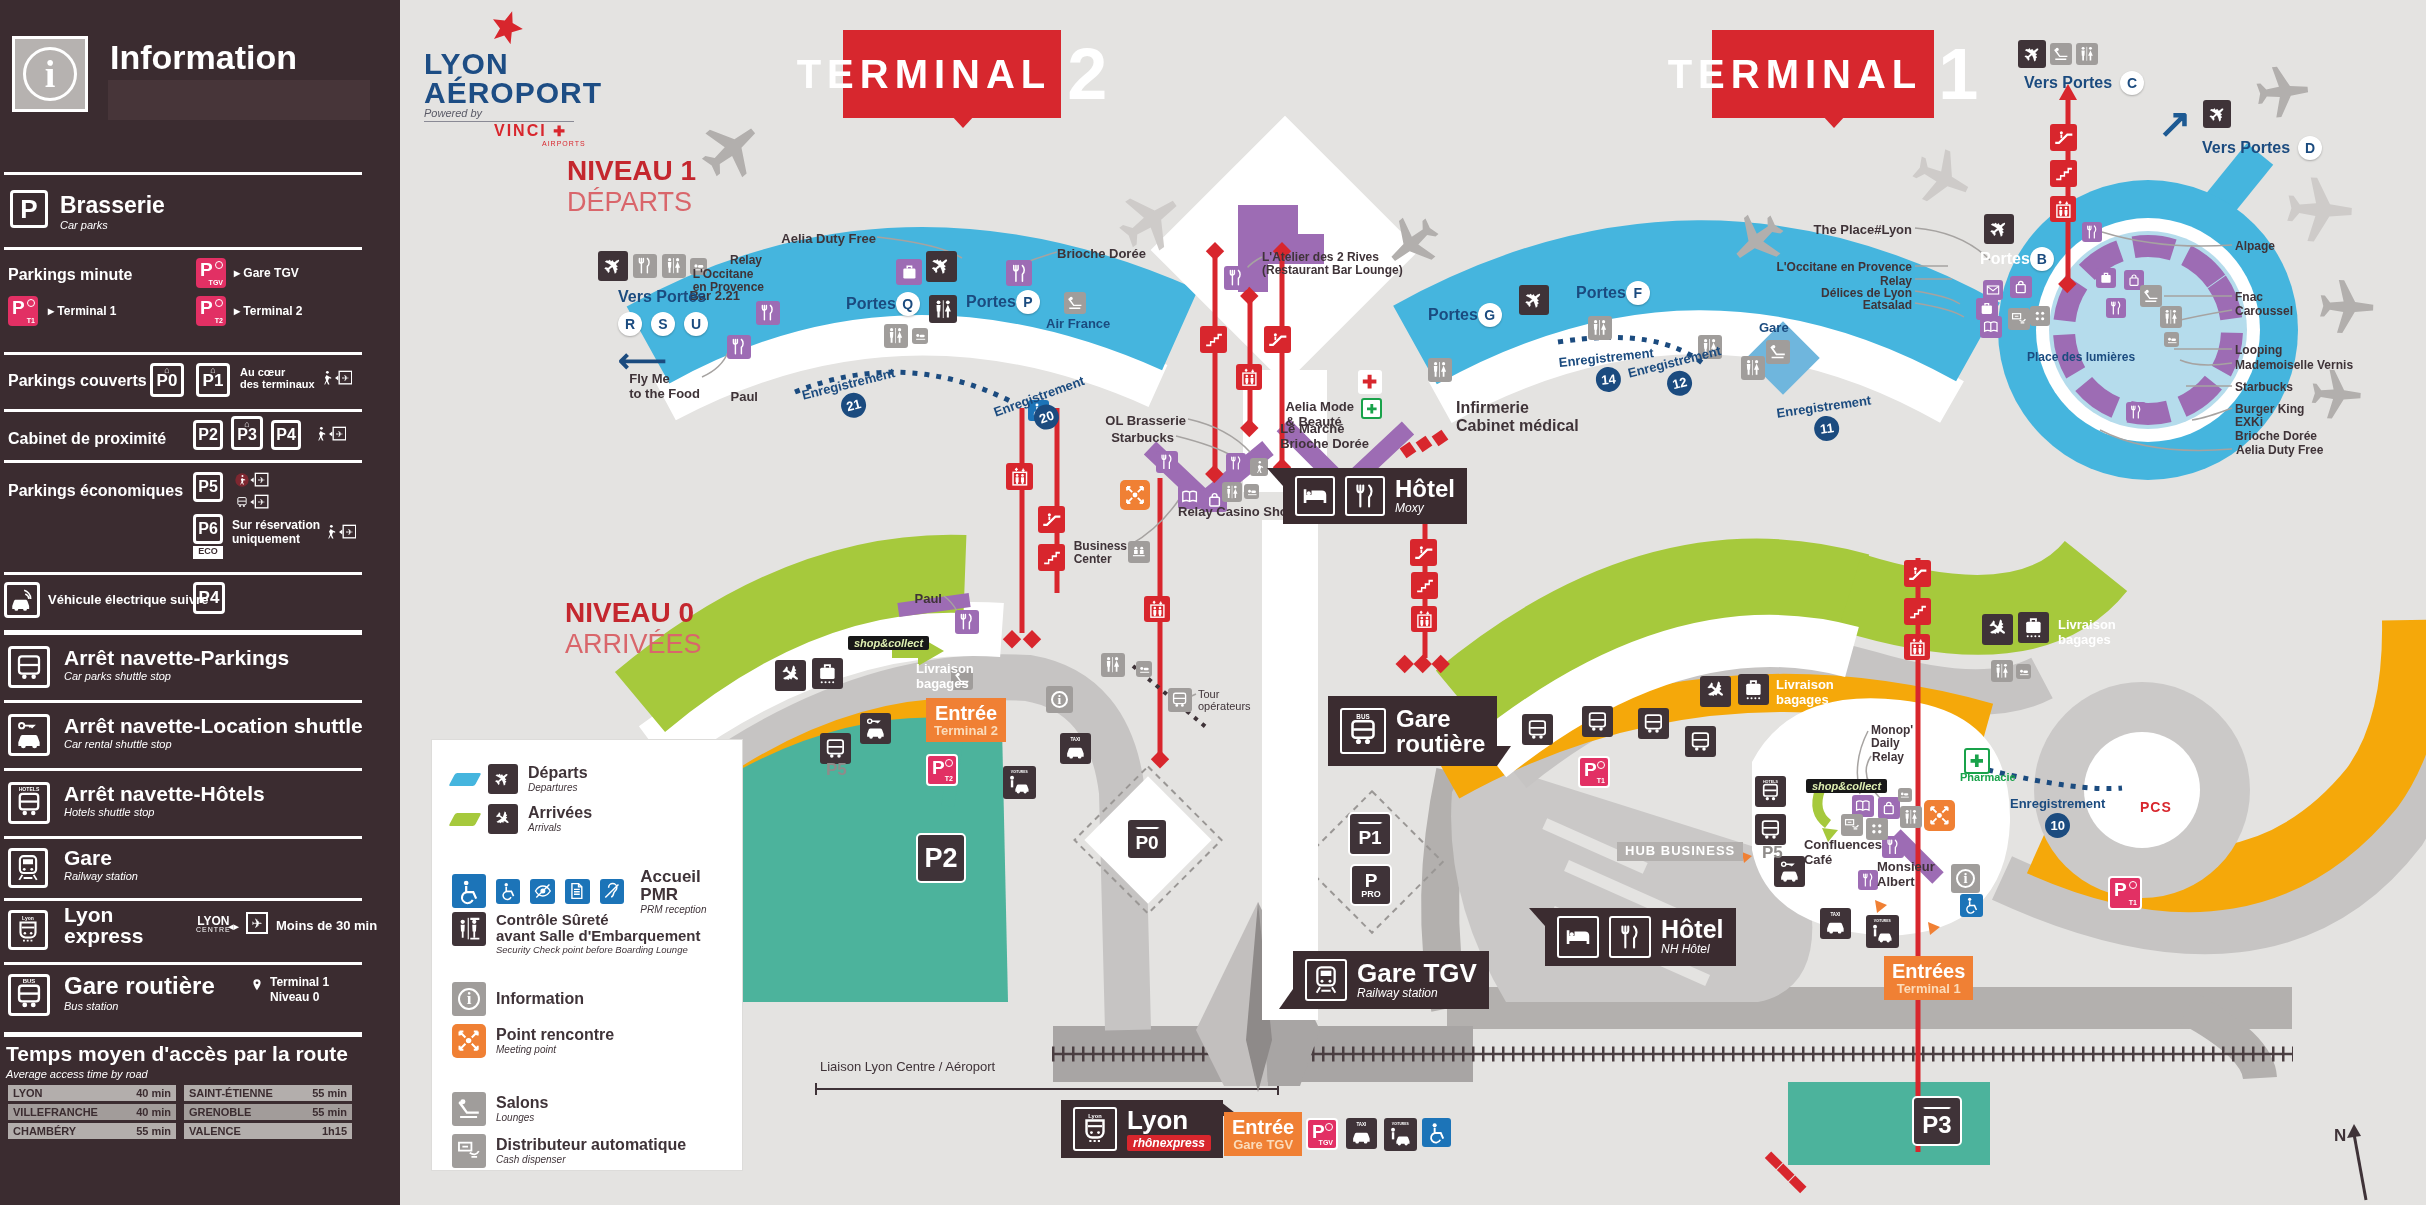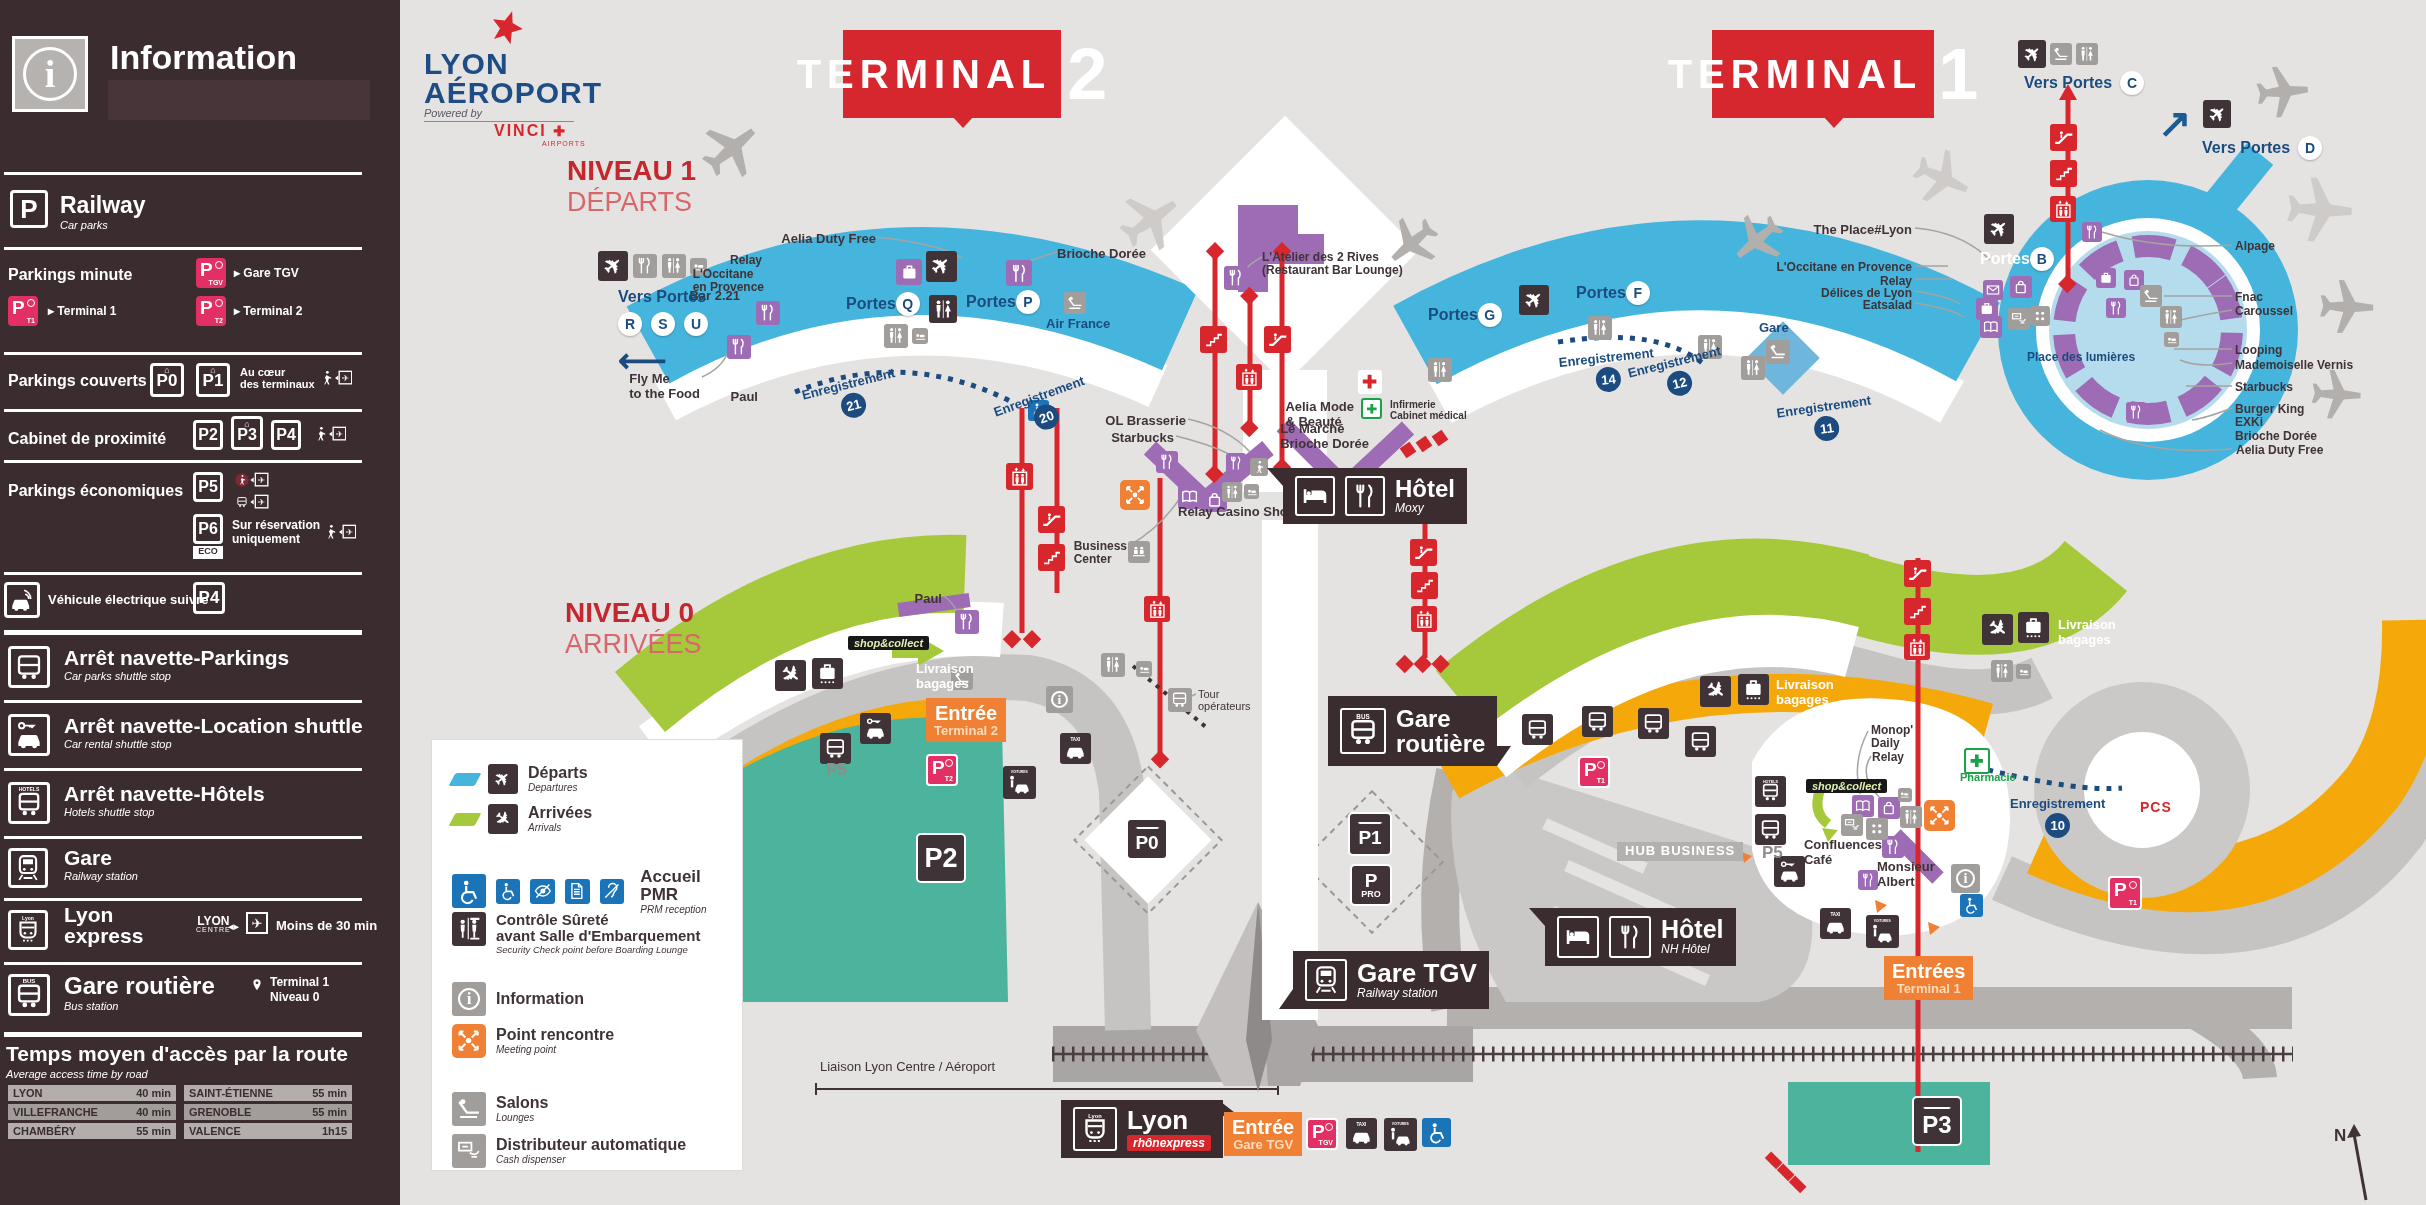--- a/index.html
+++ b/index.html
@@ -463,21 +463,21 @@
     <div style="width:54px;height:54px;border:3px solid #fff;border-radius:50%;display:flex;align-items:center;justify-content:center;font-family:'Liberation Serif',serif;font-size:38px;font-weight:bold;color:#fff;">i</div>
   </div>
   <div class="sb-abs sb-title" style="left:110px;top:38px;">Information</div>
   <div class="sb-faint" style="left:108px;top:80px;width:262px;height:40px;"></div>
 
   <div class="sb-div" style="top:172px;"></div>
   <div class="whitebox" style="left:10px;top:190px;width:38px;height:38px;font-size:26px;">
         <span class="pboxy">P</span>
       </div>
   <div class="sb-abs" style="left:60px;top:192px;">
-        <div style="font-size:23px;font-weight:bold;">Railway</div>
+        <div style="font-size:23px;font-weight:bold;">Brasserie</div>
         <div class="sb-it">Car parks</div>
       </div>
 
   <div class="sb-div" style="top:247px;"></div>
   <div class="sb-abs sb-lab" style="left:8px;top:266px;">Parkings minute</div>
   <div class="pinkb" style="left:196px;top:258px;width:30px;height:30px;">
         <span class="P">P</span>
         <span class="clk"></span>
         <span class="sb">TGV</span>
       </div>
@@ -895,21 +895,21 @@
       <div class="ml c-dk" style="left: 1057px; top: 247px; font-size: 13px;">Brioche Dorée</div>
       <div class="ml c-navy" style="left: 1046px; top: 317px; font-size: 13px;">Air France</div>
       <div class="ml c-dk" style="left: 1262px; top: 251px; font-size: 12px;">L'Atelier des 2 Rives
 (Restaurant Bar Lounge)</div>
       <div class="ml c-dk" style="left: 1186px; top: 414px; font-size: 13px; transform-origin: right top; transform: translateX(-100%);">OL Brasserie</div>
       <div class="ml c-dk" style="left: 1174px; top: 431px; font-size: 13px; transform-origin: right top; transform: translateX(-100%);">Starbucks</div>
       <div class="ml c-dk" style="left: 1354px; top: 400px; font-size: 13px; transform-origin: right top; transform: translateX(-100%);">Aelia Mode
 &amp; Beauté</div>
       <div class="ml c-dk" style="left: 1369px; top: 422px; font-size: 13px; transform-origin: right top; transform: translateX(-100%);">Le Marché
 Brioche Dorée</div>
-      <div class="ml c-dk" style="left: 1390px; top: 399px; font-size: 10px;">Infirmerie
+      <div class="ml c-dk" style="left: 1456px; top: 399px; font-size: 16px;">Infirmerie
 Cabinet médical</div>
       <div class="ml c-dk" style="left: 1178px; top: 505px; font-size: 13px;">Relay Casino Shop</div>
       <div class="ml c-dk" style="left: 1127px; top: 540px; font-size: 12px; transform-origin: right top; transform: translateX(-100%);">Business
 Center</div>
       <div class="ml c-dkr" style="left: 1198px; top: 688px; font-size: 11px;">Tour
 opérateurs</div>
       <div class="ml c-dk" style="left: 942px; top: 592px; font-size: 13px; transform-origin: right top; transform: translateX(-100%);">Paul</div>
       <div class="ml c-dk" style="left: 1912px; top: 223px; font-size: 13px; transform-origin: right top; transform: translateX(-100%);">The Place#Lyon</div>
       <div class="ml c-dk" style="left: 1912px; top: 261px; font-size: 12px; transform-origin: right top; transform: translateX(-100%);">L'Occitane en Provence</div>
       <div class="ml c-dk" style="left: 1912px; top: 275px; font-size: 12px; transform-origin: right top; transform: translateX(-100%);">Relay</div>

